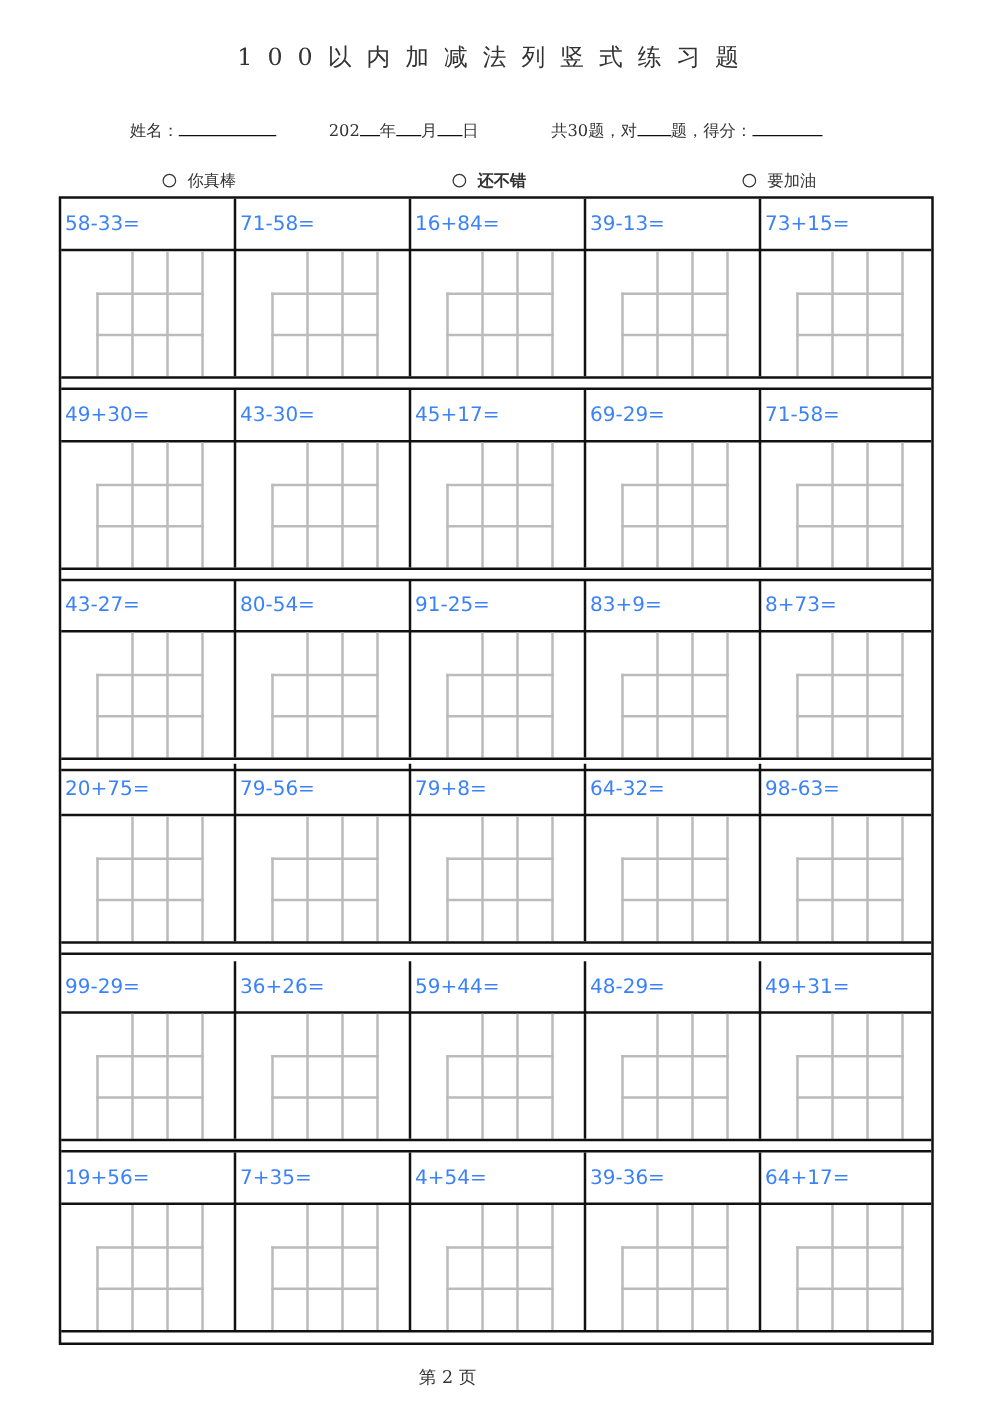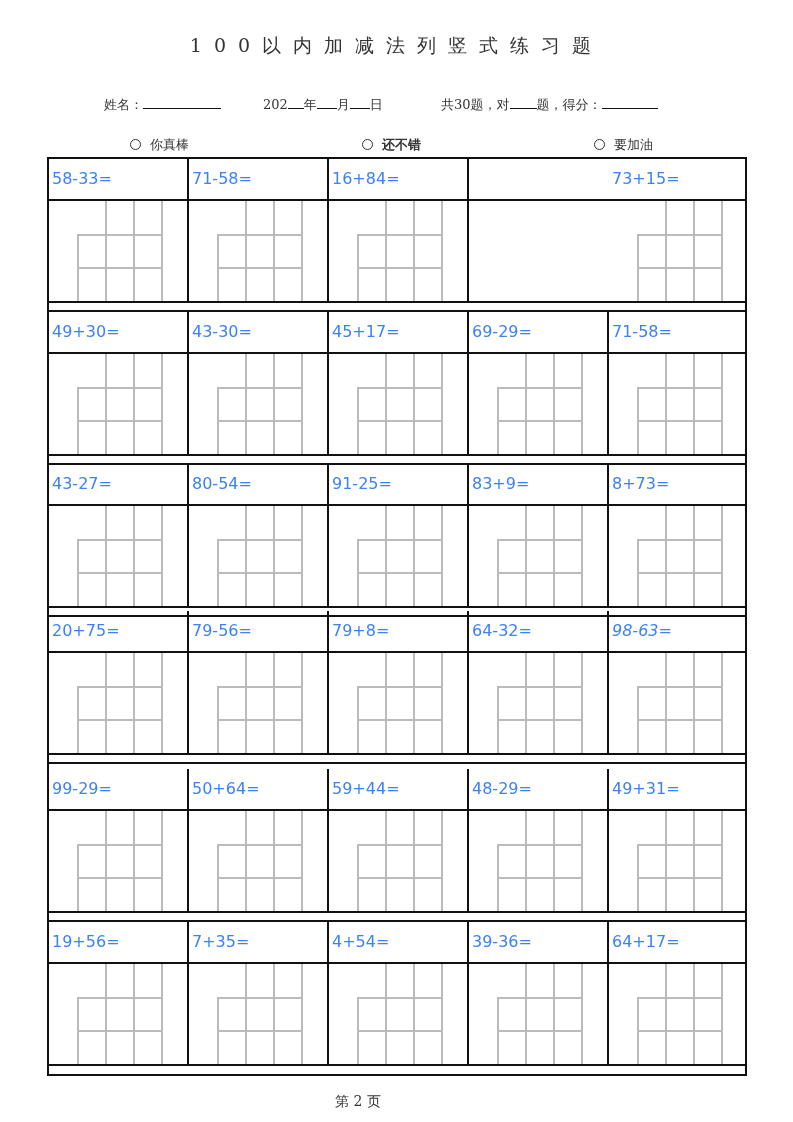--- a/index.html
+++ b/index.html
@@ -80,20 +80,31 @@
         <div class="prob">16+84=</div>
         <div class="grid">
           <div class="vl" style="left: 28px; top: 33px; height: 67px;"></div>
           <div class="vl" style="left: 56px; top: 0px; height: 100px;"></div>
           <div class="vl" style="left: 84px; top: 0px; height: 100px;"></div>
           <div class="vl" style="left: 112px; top: 0px; height: 100px;"></div>
           <div class="hl" style="top: 33px; left: 28px; width: 86px;"></div>
           <div class="hl" style="top: 66px; left: 28px; width: 86px;"></div>
         </div>
       </div>
+      <div class="cell brd" style="left: 420px;">
+        <div class="prob">39-13=</div>
+        <div class="grid">
+          <div class="vl" style="left: 28px; top: 33px; height: 67px;"></div>
+          <div class="vl" style="left: 56px; top: 0px; height: 100px;"></div>
+          <div class="vl" style="left: 84px; top: 0px; height: 100px;"></div>
+          <div class="vl" style="left: 112px; top: 0px; height: 100px;"></div>
+          <div class="hl" style="top: 33px; left: 28px; width: 86px;"></div>
+          <div class="hl" style="top: 66px; left: 28px; width: 86px;"></div>
+        </div>
+      </div>
       <div class="cell" style="left: 560px;">
         <div class="prob">73+15=</div>
         <div class="grid">
           <div class="vl" style="left: 28px; top: 33px; height: 67px;"></div>
           <div class="vl" style="left: 56px; top: 0px; height: 100px;"></div>
           <div class="vl" style="left: 84px; top: 0px; height: 100px;"></div>
           <div class="vl" style="left: 112px; top: 0px; height: 100px;"></div>
           <div class="hl" style="top: 33px; left: 28px; width: 86px;"></div>
           <div class="hl" style="top: 66px; left: 28px; width: 86px;"></div>
         </div>
@@ -260,21 +271,21 @@
         <div class="prob">64-32=</div>
         <div class="grid">
           <div class="vl" style="left: 28px; top: 33px; height: 67px;"></div>
           <div class="vl" style="left: 56px; top: 0px; height: 100px;"></div>
           <div class="vl" style="left: 84px; top: 0px; height: 100px;"></div>
           <div class="vl" style="left: 112px; top: 0px; height: 100px;"></div>
           <div class="hl" style="top: 33px; left: 28px; width: 86px;"></div>
           <div class="hl" style="top: 66px; left: 28px; width: 86px;"></div>
         </div>
       </div>
-      <div class="cell" style="left: 560px; font-style: italic;">
+      <div class="cell" style="left: 560px;">
         <div class="prob">98-63=</div>
         <div class="grid">
           <div class="vl" style="left: 28px; top: 33px; height: 67px;"></div>
           <div class="vl" style="left: 56px; top: 0px; height: 100px;"></div>
           <div class="vl" style="left: 84px; top: 0px; height: 100px;"></div>
           <div class="vl" style="left: 112px; top: 0px; height: 100px;"></div>
           <div class="hl" style="top: 33px; left: 28px; width: 86px;"></div>
           <div class="hl" style="top: 66px; left: 28px; width: 86px;"></div>
         </div>
       </div>
@@ -288,21 +299,21 @@
         <div class="grid">
           <div class="vl" style="left: 28px; top: 33px; height: 67px;"></div>
           <div class="vl" style="left: 56px; top: 0px; height: 100px;"></div>
           <div class="vl" style="left: 84px; top: 0px; height: 100px;"></div>
           <div class="vl" style="left: 112px; top: 0px; height: 100px;"></div>
           <div class="hl" style="top: 33px; left: 28px; width: 86px;"></div>
           <div class="hl" style="top: 66px; left: 28px; width: 86px;"></div>
         </div>
       </div>
       <div class="cell brd" style="left: 140px;">
-        <div class="prob">50+64=</div>
+        <div class="prob">36+26=</div>
         <div class="grid">
           <div class="vl" style="left: 28px; top: 33px; height: 67px;"></div>
           <div class="vl" style="left: 56px; top: 0px; height: 100px;"></div>
           <div class="vl" style="left: 84px; top: 0px; height: 100px;"></div>
           <div class="vl" style="left: 112px; top: 0px; height: 100px;"></div>
           <div class="hl" style="top: 33px; left: 28px; width: 86px;"></div>
           <div class="hl" style="top: 66px; left: 28px; width: 86px;"></div>
         </div>
       </div>
       <div class="cell brd" style="left: 280px;">

